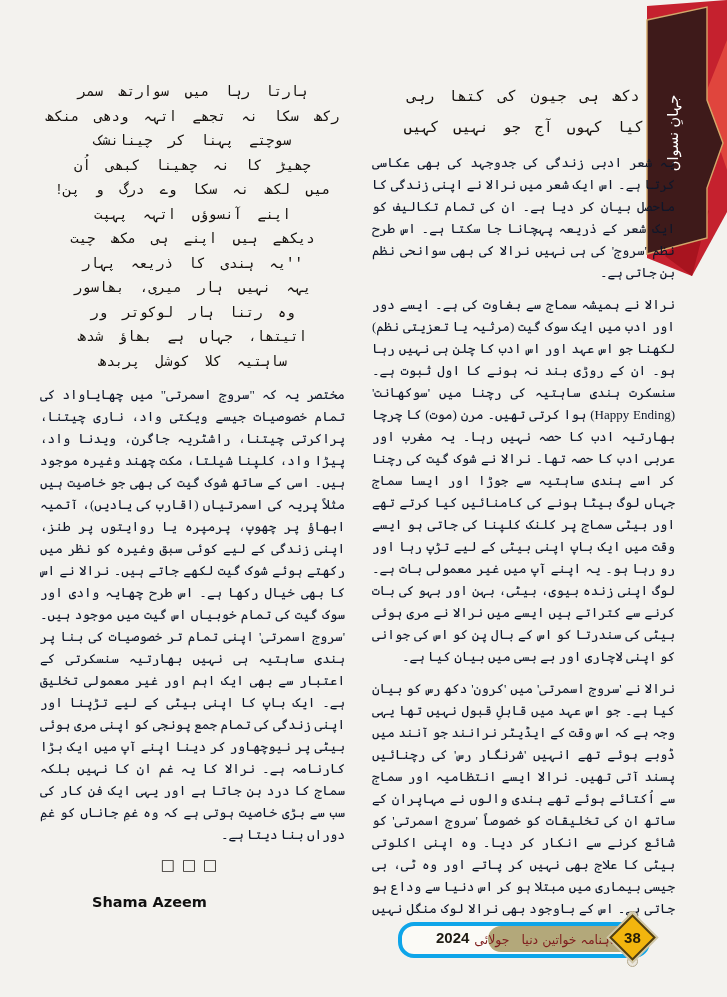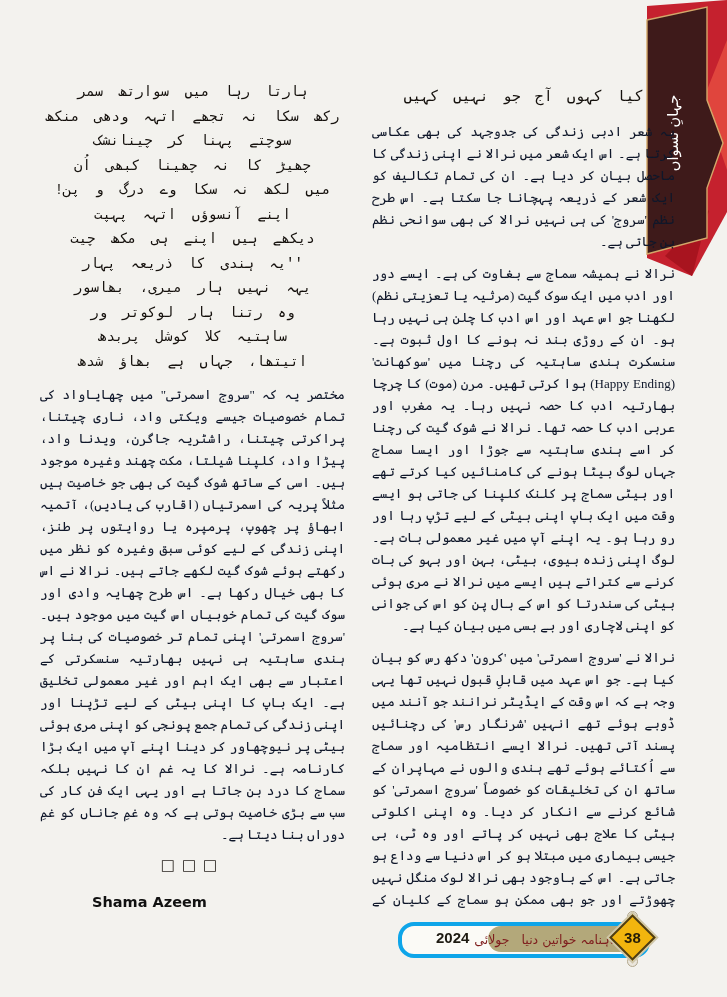--- a/index.html
+++ b/index.html
@@ -79,42 +79,43 @@
       <polygon points="2,6 82,0 82,212 47,276 2,258" fill="#c5212e"></polygon>
       <polygon points="58,100 82,40 82,170" fill="#e0453d"></polygon>
       <polygon points="20,256 64,210 47,276" fill="#a8141f"></polygon>
       <polygon points="2,20 62,7 62,100 78,143 62,188 62,238 2,254" fill="#3e1a1a" stroke="#d3a86a" stroke-width="1.4"></polygon>
     </svg>
     <div class="ribbon-label">جہانِ نسواں</div>
   </div>
 
   <div class="col col-first">
     <div class="verse opening-couplet">
+      <div class="vline">دکھ ہی جیون کی کتھا رہی</div>
       <div class="vline">کیا کہوں آج جو نہیں کہیں</div>
     </div>
     <p class="para">یہ شعر ادبی زندگی کی جدوجہد کی بھی عکاسی کرتا ہے۔ اس ایک شعر میں نرالا نے اپنی زندگی کا ماحصل بیان کر دیا ہے۔ ان کی تمام تکالیف کو ایک شعر کے ذریعہ پہچانا جا سکتا ہے۔ اس طرح نظم 'سروج' کی ہی نہیں نرالا کی بھی سوانحی نظم بن جاتی ہے۔</p>
     <p class="para">نرالا نے ہمیشہ سماج سے بغاوت کی ہے۔ ایسے دور اور ادب میں ایک سوک گیت (مرثیہ یا تعزیتی نظم) لکھنا جو اس عہد اور اس ادب کا چلن ہی نہیں رہا ہو۔ ان کے روڑی بند نہ ہونے کا اول ثبوت ہے۔ سنسکرت ہندی ساہتیہ کی رچنا میں 'سوکھانت' (Happy Ending) ہوا کرتی تھیں۔ مرن (موت) کا چرچا بھارتیہ ادب کا حصہ نہیں رہا۔ یہ مغرب اور عربی ادب کا حصہ تھا۔ نرالا نے شوک گیت کی رچنا کر اسے ہندی ساہتیہ سے جوڑا اور ایسا سماج جہاں لوگ بیٹا ہونے کی کامنائیں کیا کرتے تھے اور بیٹی سماج پر کلنک کلپنا کی جاتی ہو ایسے وقت میں ایک باپ اپنی بیٹی کے لیے تڑپ رہا اور رو رہا ہو۔ یہ اپنے آپ میں غیر معمولی بات ہے۔ لوگ اپنی زندہ بیوی، بیٹی، بہن اور بہو کی بات کرنے سے کتراتے ہیں ایسے میں نرالا نے مری ہوئی بیٹی کی سندرتا کو اس کے بال پن کو اس کی جوانی کو اپنی لاچاری اور بے بسی میں بیان کیا ہے۔</p>
     <p class="para">نرالا نے 'سروج اسمرتی' میں 'کرون' دکھ رس کو بیان کیا ہے۔ جو اس عہد میں قابلِ قبول نہیں تھا یہی وجہ ہے کہ اس وقت کے ایڈیٹر نرانند جو آنند میں ڈوبے ہوئے تھے انہیں 'شرنگار رس' کی رچنائیں پسند آتی تھیں۔ نرالا ایسے انتظامیہ اور سماج سے اُکتائے ہوئے تھے ہندی والوں نے مہاپران کے ساتھ ان کی تخلیقات کو خصوصاً 'سروج اسمرتی' کو شائع کرنے سے انکار کر دیا۔ وہ اپنی اکلوتی بیٹی کا علاج بھی نہیں کر پاتے اور وہ ٹی، بی جیسی بیماری میں مبتلا ہو کر اس دنیا سے وداع ہو جاتی ہے۔ اس کے باوجود بھی نرالا لوک منگل نہیں چھوڑتے اور جو بھی ممکن ہو سماج کے کلیان کے لیے کرتے رہتے ہیں۔ نرالا خود کو دھتکارتے ہیں کہ میں کیسا باپ تھا اپنی بیٹی کی خوشی کے لیے کچھ بھی نہ کر سکا۔ وہ لکھتے ہیں:</p>
 
   </div>
 
   <div class="col col-second">
     <div class="verse poem">
       <div class="vline">ہارتا رہا میں سوارتھ سمر</div>
       <div class="vline">رکھ سکا نہ تجھے اتہہ ودھی منکھ</div>
       <div class="vline">سوچتے پہنا کر چینانشک</div>
       <div class="vline">چھیڑ کا نہ چھینا کبھی اُن</div>
       <div class="vline">میں لکھ نہ سکا وے درگ و پن!</div>
       <div class="vline">اپنے آنسوؤں اتہہ پہپت</div>
       <div class="vline">دیکھے ہیں اپنے ہی مکھ چیت</div>
       <div class="vline">''یہ ہندی کا ذریعہ پہار</div>
       <div class="vline">یہہ نہیں ہار میری، بھاسور</div>
       <div class="vline">وہ رتنا ہار لوکوتر ور</div>
+      <div class="vline">اتیتھا، جہاں ہے بھاؤ شدھ</div>
       <div class="vline">ساہتیہ کلا کوشل پربدھ</div>
-      <div class="vline">اتیتھا، جہاں ہے بھاؤ شدھ</div>
     </div>
     <p class="para">مختصر یہ کہ "سروج اسمرتی" میں چھایاواد کی تمام خصوصیات جیسے ویکتی واد، ناری چیتنا، پراکرتی چیتنا، راشٹریہ جاگرن، ویدنا واد، پیڑا واد، کلپنا شیلتا، مکت چھند وغیرہ موجود ہیں۔ اسی کے ساتھ شوک گیت کی بھی جو خاصیت ہیں مثلاً پریہ کی اسمرتیاں (اقارب کی یادیں)، آتمیہ ابھاؤ پر چھوپ، پرمپرہ یا روایتوں پر طنز، اپنی زندگی کے لیے کوئی سبق وغیرہ کو نظر میں رکھتے ہوئے شوک گیت لکھے جاتے ہیں۔ نرالا نے اس کا بھی خیال رکھا ہے۔ اس طرح چھایہ وادی اور سوک گیت کی تمام خوبیاں اس گیت میں موجود ہیں۔ 'سروج اسمرتی' اپنی تمام تر خصوصیات کی بنا پر ہندی ساہتیہ ہی نہیں بھارتیہ سنسکرتی کے اعتبار سے بھی ایک اہم اور غیر معمولی تخلیق ہے۔ ایک باپ کا اپنی بیٹی کے لیے تڑپنا اور اپنی زندگی کی تمام جمع پونجی کو اپنی مری ہوئی بیٹی پر نیوچھاور کر دینا اپنے آپ میں ایک بڑا کارنامہ ہے۔ نرالا کا یہ غم ان کا نہیں بلکہ سماج کا درد بن جاتا ہے اور یہی ایک فن کار کی سب سے بڑی خاصیت ہوتی ہے کہ وہ غمِ جاناں کو غمِ دوراں بنا دیتا ہے۔</p>
     <div class="end-marker">□□□</div>
     <div class="author">
       <div class="name">Shama Azeem</div>
       <div>Research Scholar</div>
       <div>Burdwan  University</div>
 
     </div>
   </div>

